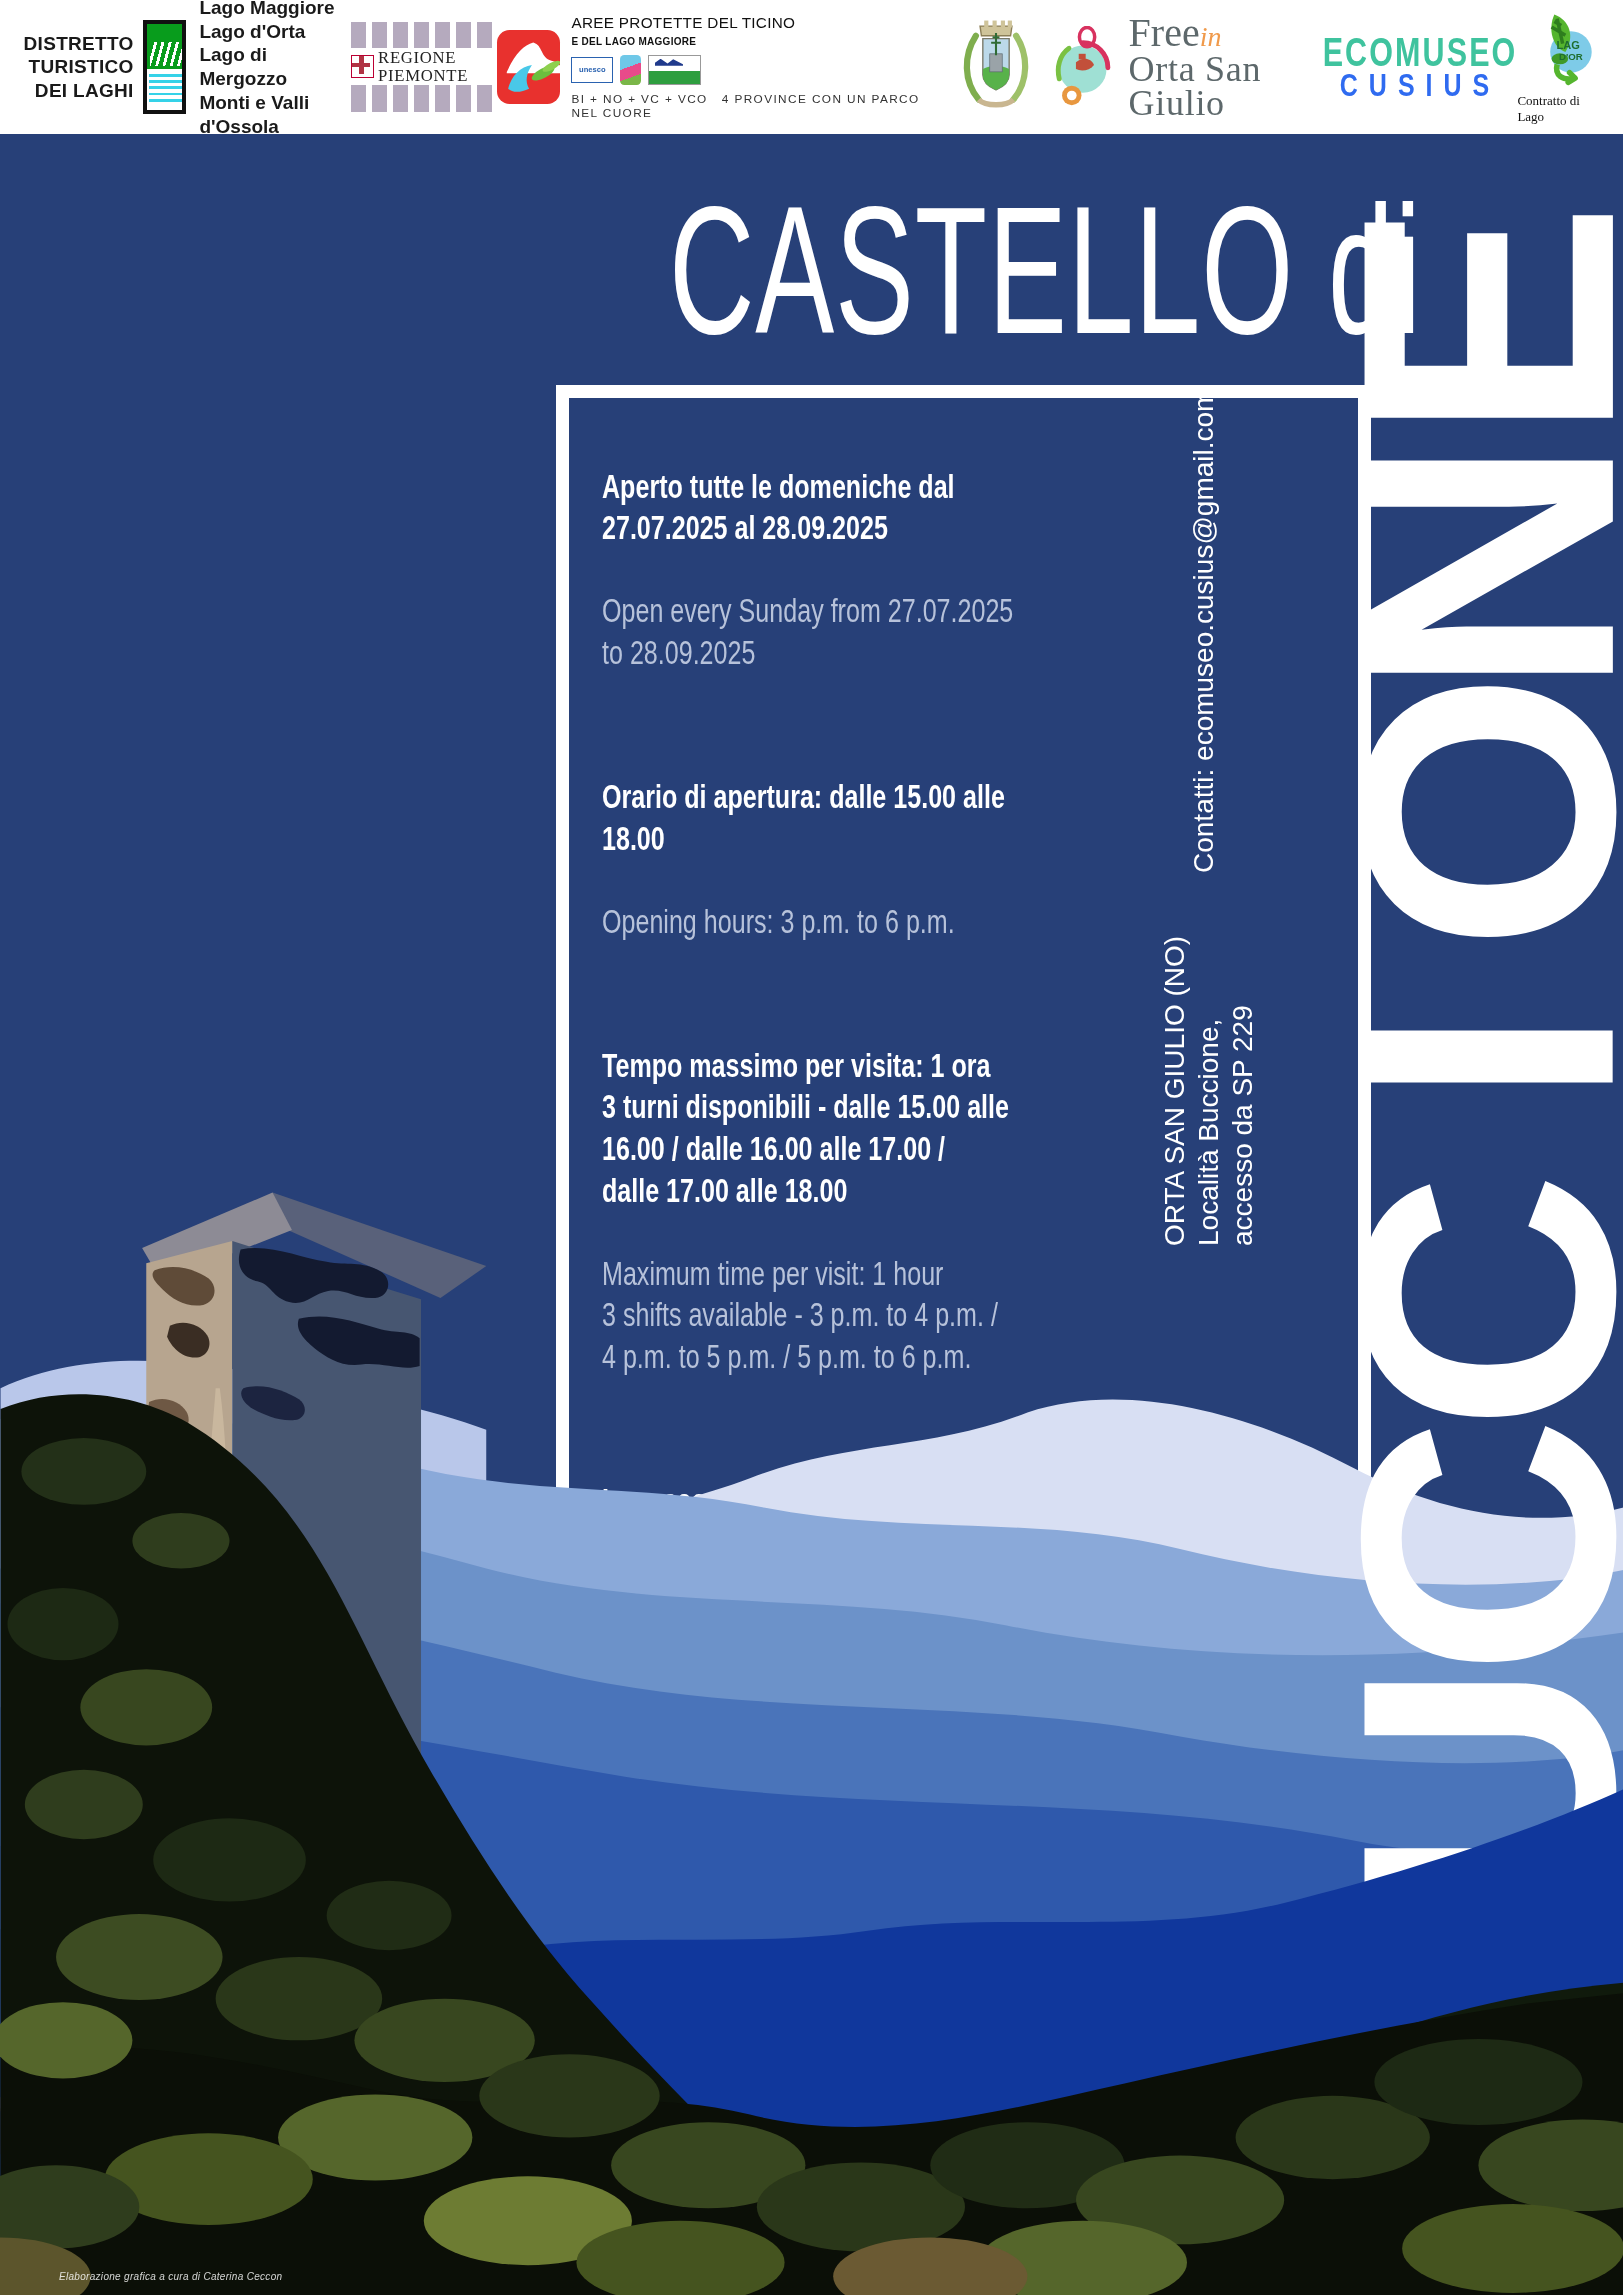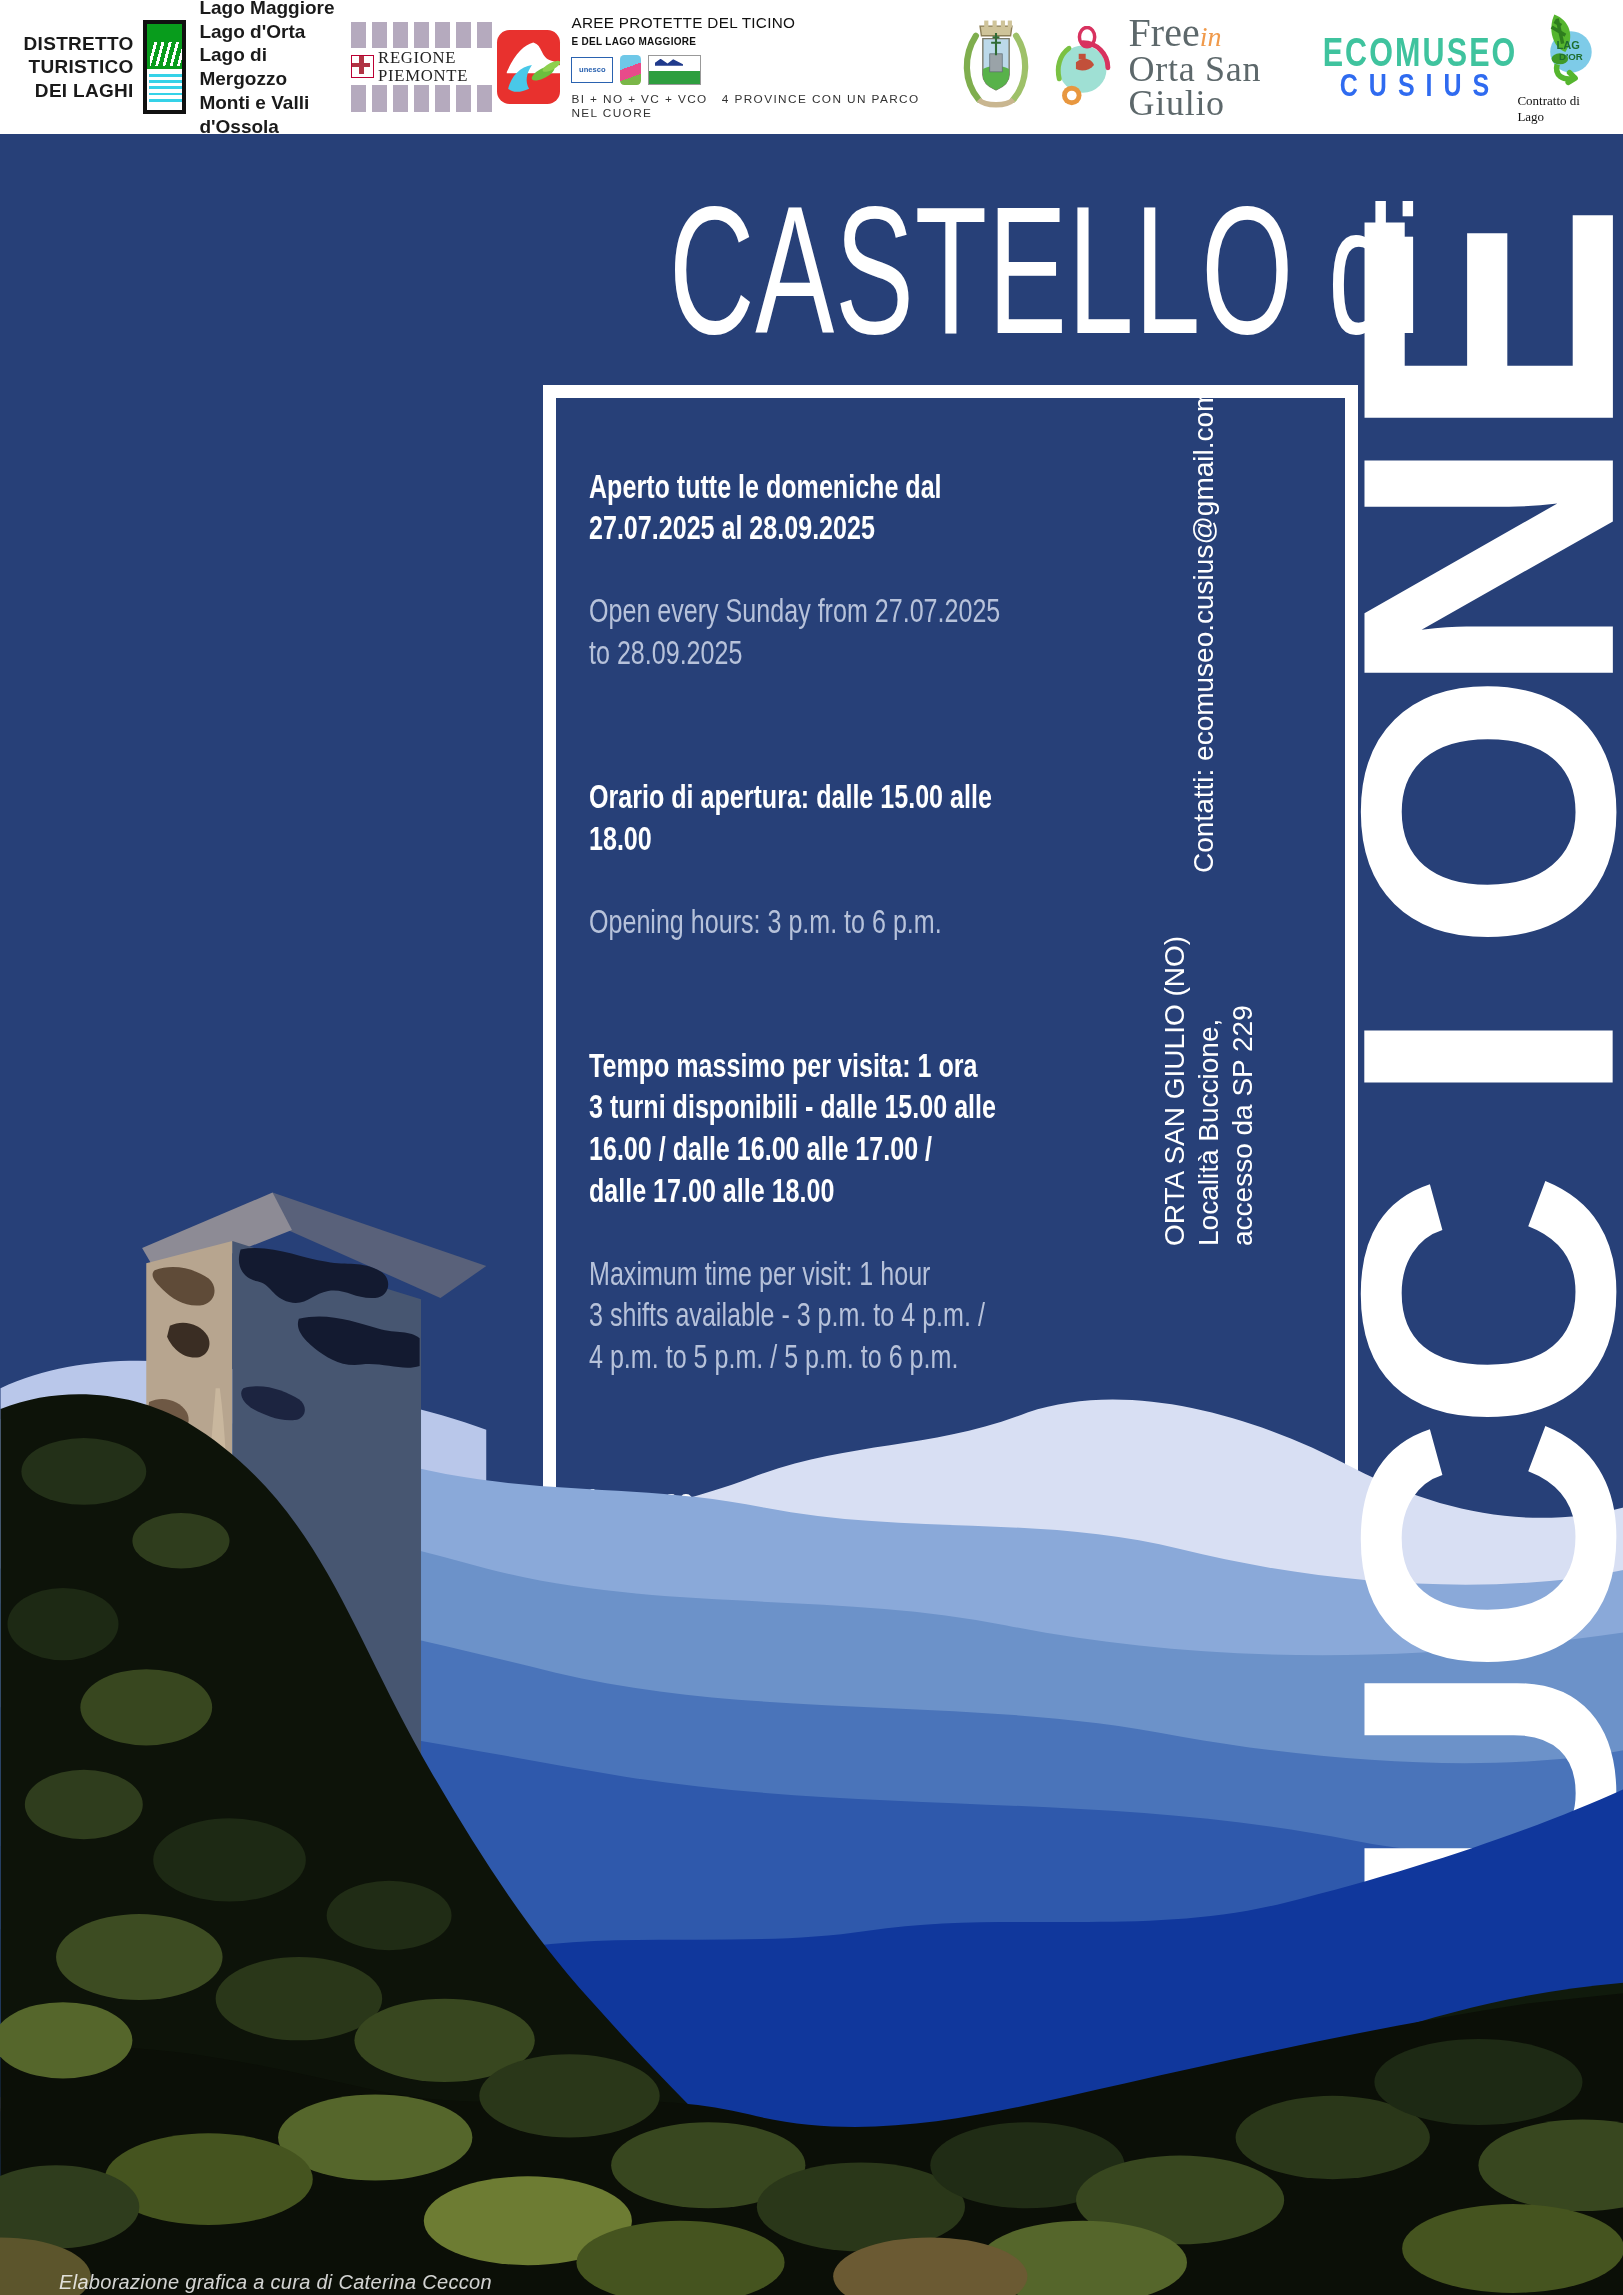--- a/index.html
+++ b/index.html
@@ -55,21 +55,21 @@
   .contratto{display:flex;flex-direction:column;align-items:center;}
   .contratto-label{font-family:"Liberation Serif",serif;font-size:13px;color:#111;margin-top:1.4px;}
   
   .sky{position:absolute;left:0;top:134px;width:1624px;height:2162px;background:#274078;z-index:0;}
   .title{
     position:absolute;left:528px;top:179px;width:805px;text-align:center;
     color:#ffffff;font-weight:300;font-size:182px;line-height:1;
     transform:scaleX(.65);transform-origin:center top;letter-spacing:1.4px;z-index:5;white-space:nowrap;
   }
   .info-box{
-    position:absolute;left:543px;top:385px;width:815px;height:1163px;
+    position:absolute;left:556px;top:385px;width:815px;height:1163px;
     border:13px solid #ffffff;box-sizing:border-box;z-index:4;background:transparent;
   }
   .box-text{
     position:absolute;left:33px;top:26px;width:736px;
     transform:scaleX(.76);transform-origin:left top;
     font-size:33px;line-height:1.26;color:#fff;
   }
   .sec{margin-bottom:19.4px;white-space:pre-line;}
   .it{font-weight:bold;color:#ffffff;white-space:pre-line;}
   .en{font-weight:normal;color:#b7c2da;white-space:pre-line;}
@@ -91,21 +91,21 @@
   .b-letter span{
     display:block;transform:rotate(-90deg);
     font-size:361px;font-weight:bold;color:#ffffff;line-height:1;
     font-family:"Liberation Sans",sans-serif;
   }
   
   .land-far{position:absolute;left:0;top:1180px;width:1624px;height:1115px;z-index:8;}
   .land-fg{position:absolute;left:0;top:1180px;width:1624px;height:1115px;z-index:20;}
   .credit{
     position:absolute;left:59px;top:2271px;z-index:30;
-    font-size:20px;font-style:italic;color:rgba(255,255,255,.82);letter-spacing:0.3px;
+    font-size:10px;font-style:italic;color:rgba(255,255,255,.82);letter-spacing:0.3px;
   }
 </style>
 </head>
 <body>
 
 <div class="header">
   <div class="logo-group">
     <div class="distretto-text" style="white-space:pre-line;">DISTRETTO
 TURISTICO
 DEI LAGHI</div>

